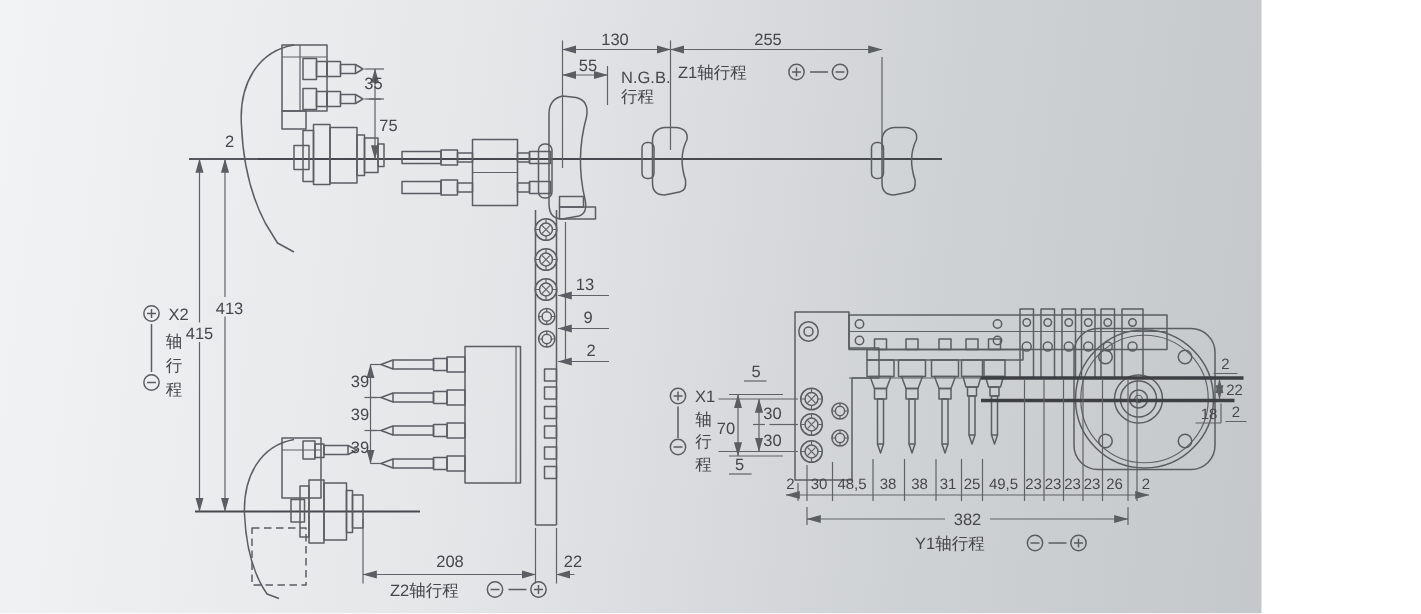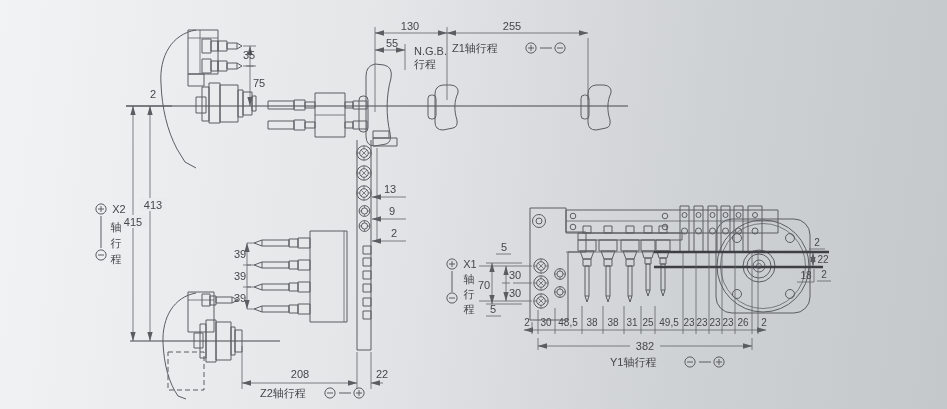--- a/index.html
+++ b/index.html
@@ -1,16 +1,16 @@
 <!DOCTYPE html>
 <html><head>
 <meta charset="utf-8">
 <style>
   html,body{margin:0;padding:0;}
-  .stage{position:relative;width:947px;height:409px;overflow:hidden;
+  .stage{position:relative;width:841px;height:409px;overflow:hidden;
     background:linear-gradient(97deg,#f2f3f5 0%,#e4e6e8 38%,#cfd2d5 72%,#c5c8cb 100%);}
   svg{position:absolute;left:0;top:0;}
   svg text{font-family:"Liberation Sans","DejaVu Sans",sans-serif;fill:#45474c;font-size:11px;text-anchor:middle;}
   svg text.ts{font-size:10px;}
   svg text.st{text-anchor:start;}
   .s{fill:none;stroke:#5a5d62;stroke-width:1;stroke-linejoin:round;}
   .d{fill:none;stroke:#5f6267;stroke-width:.8;}
   .hv{fill:none;stroke:#3c3f43;stroke-width:2.3;}
   .cl{fill:none;stroke:#46494d;stroke-width:1.2;}
   .dash{stroke-dasharray:5 3;}

